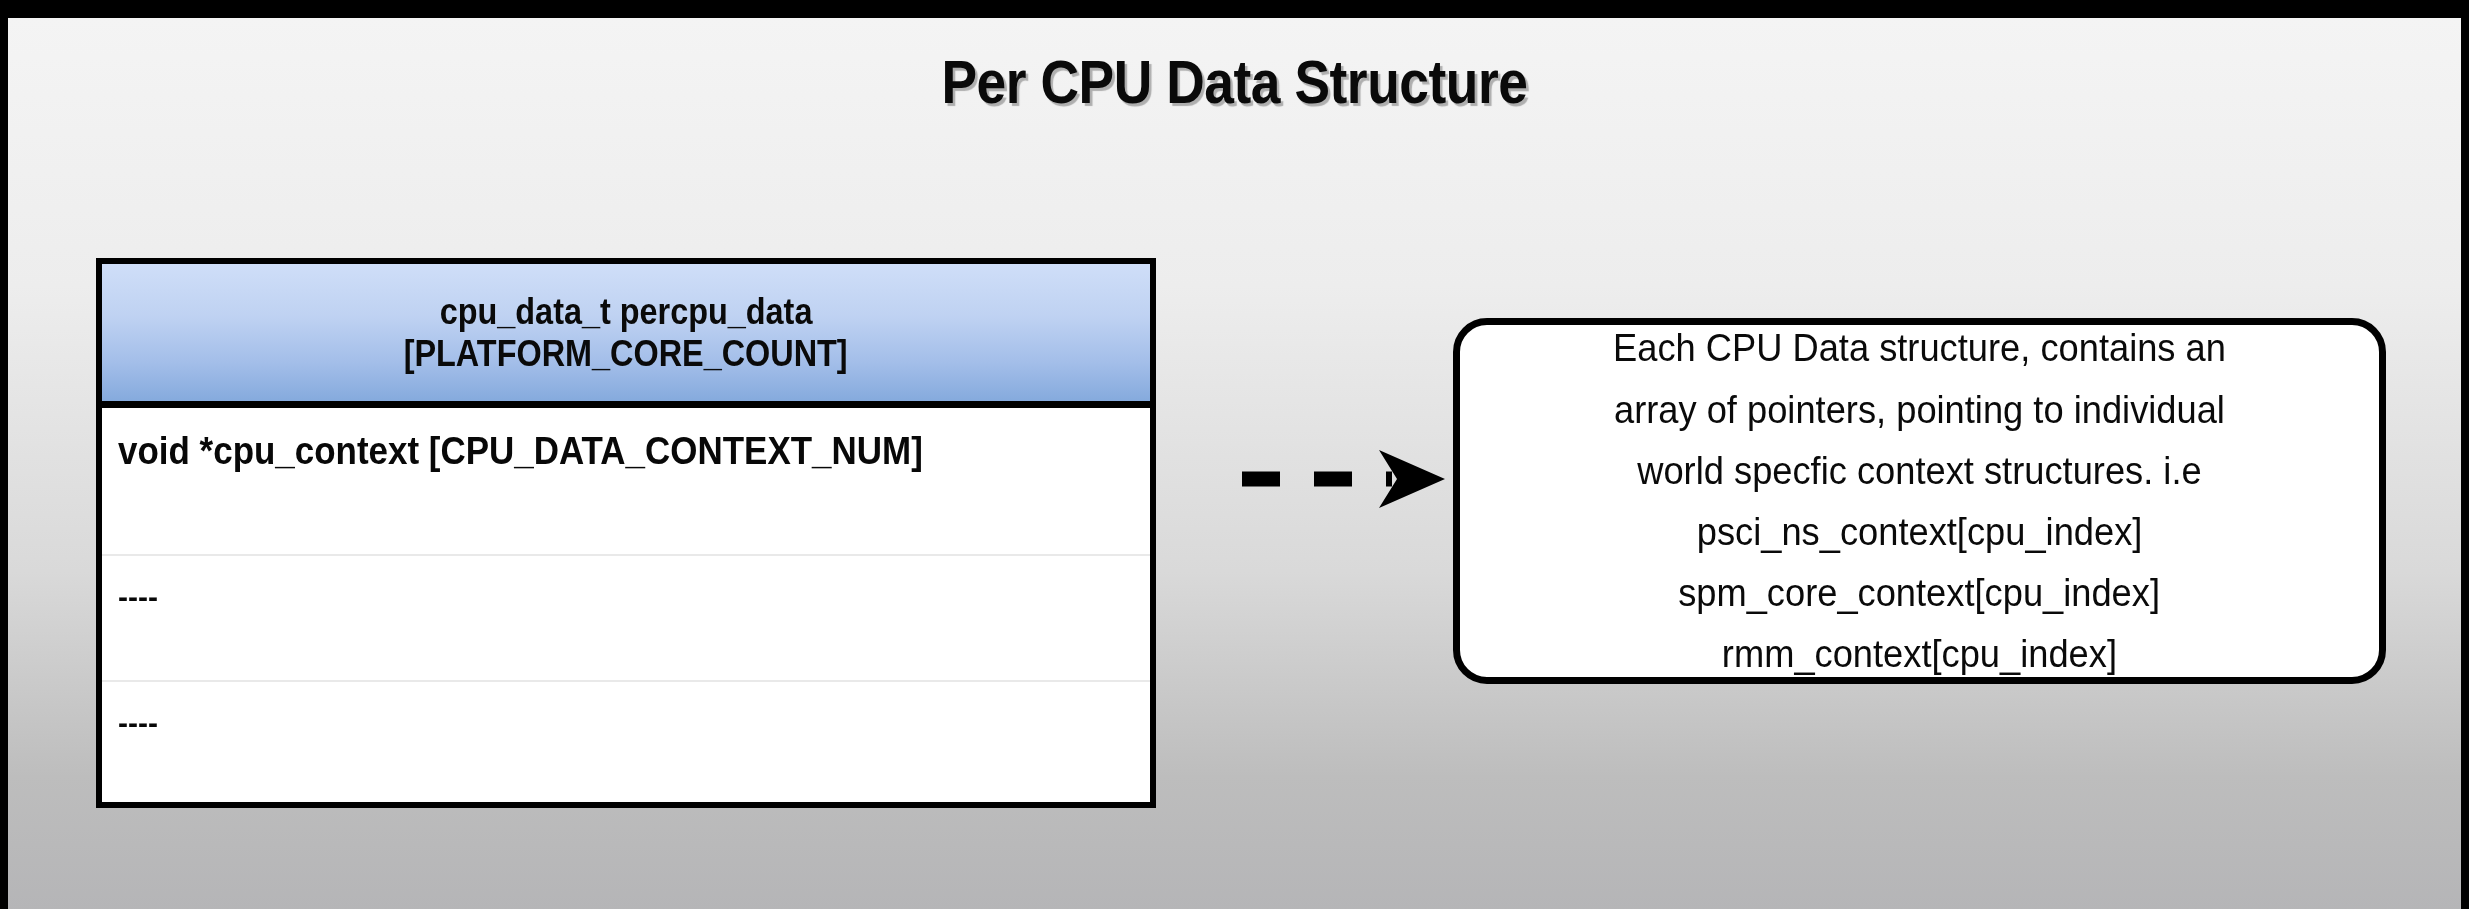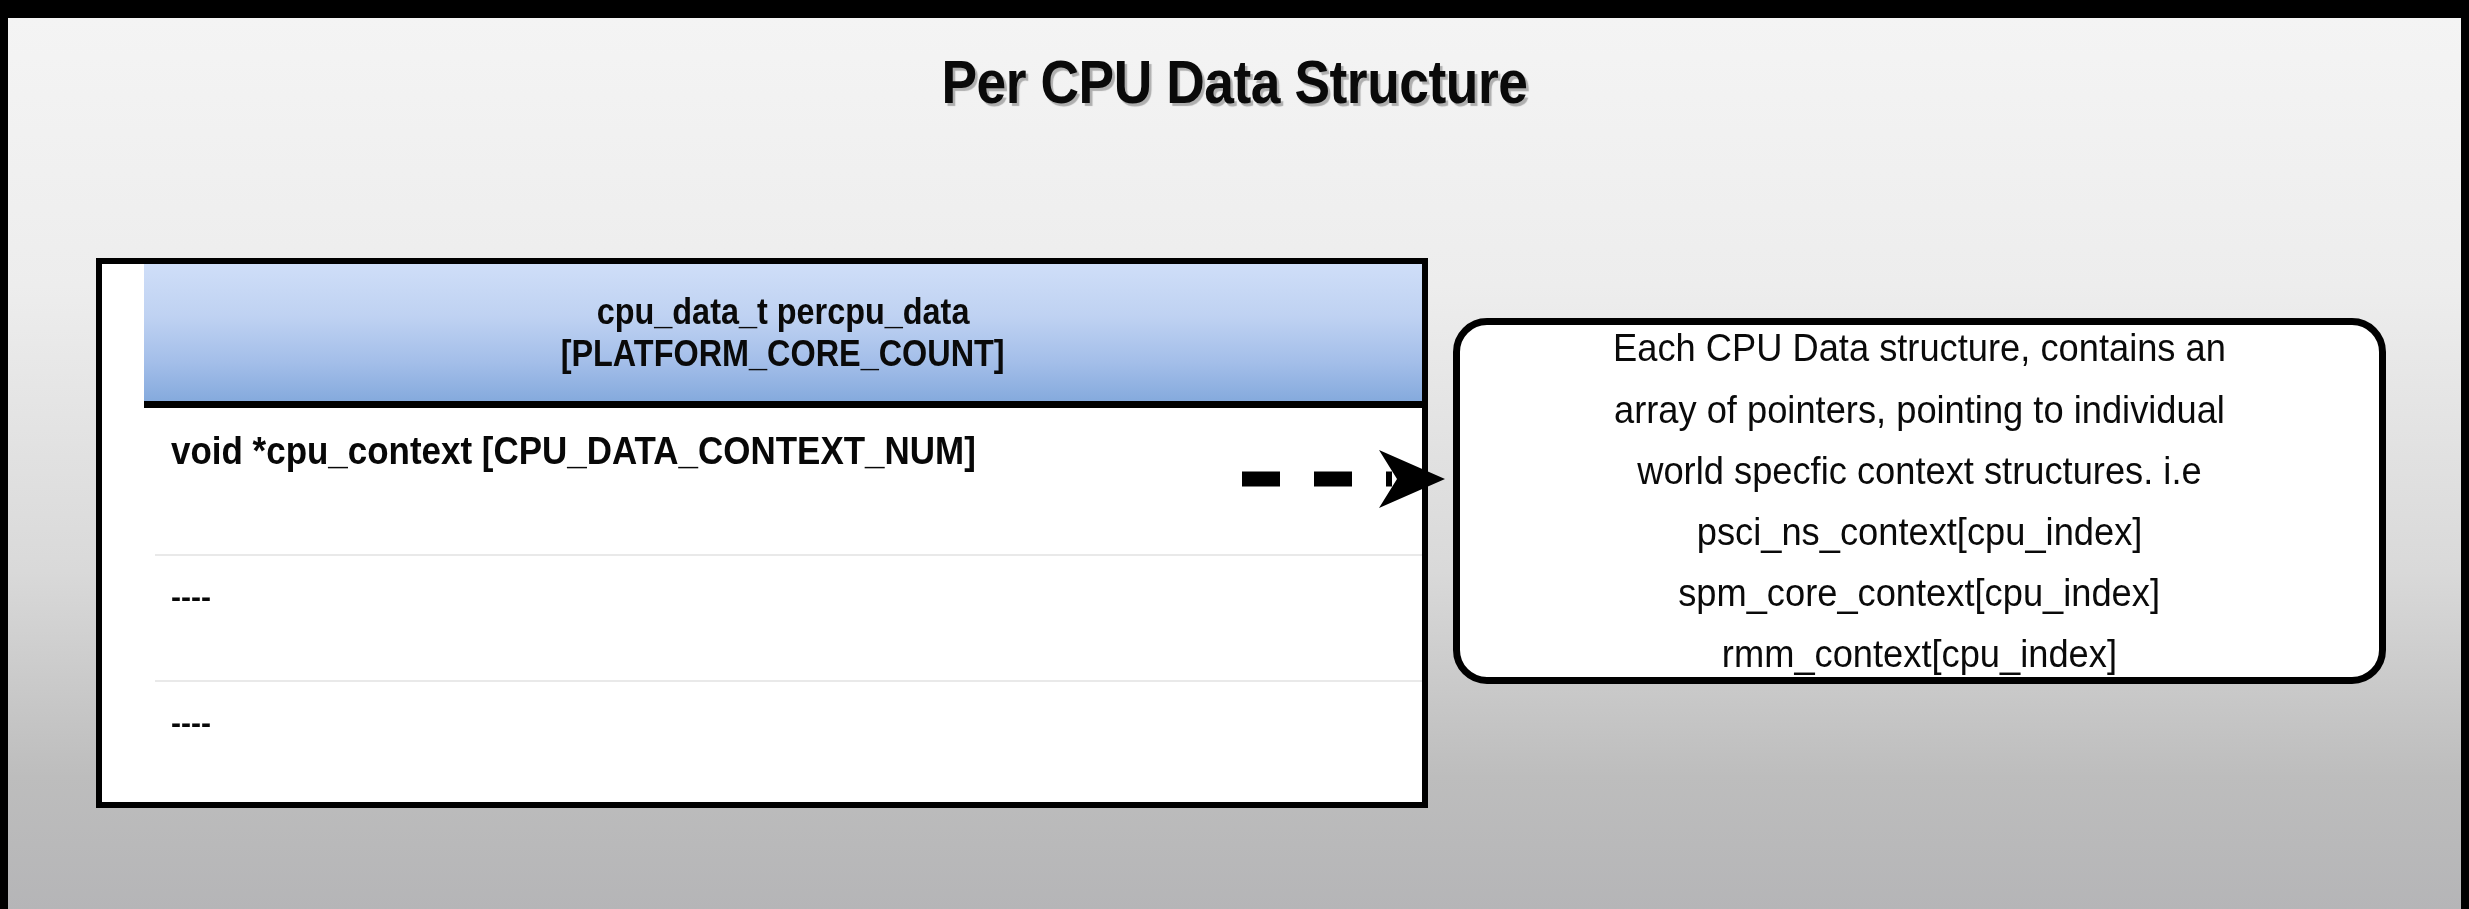--- a/index.html
+++ b/index.html
@@ -41,25 +41,24 @@
     transform-origin: center top;
     text-shadow: 3px 3px 1px rgba(0,0,0,0.28);
     white-space: nowrap;
   }
 
   
   #struct-table {
     position: absolute;
     left: 88px;
     top: 240px;
-    width: 1332px;
+    width: 1060px;
     height: 550px;
     border: 6px solid #000000;
     background: #ffffff;
-    padding-left: 42px;
   }
 
   #struct-header {
     position: relative;
     height: 144px;
     background: linear-gradient(to bottom, #cfdef8 0%, #bfd2f2 38%, #a3bee9 72%, #85aadd 100%);
     border-bottom: 7px solid #000000;
     display: flex;
     flex-direction: column;
     align-items: center;
@@ -73,21 +72,20 @@
     color: #0a0a0a;
     line-height: 1.16;
     white-space: nowrap;
     transform: scaleX(0.9);
   }
 
   .struct-row {
     position: relative;
     padding-left: 16px;
     overflow: hidden;
-    margin-left: 11px;
   }
 
   #struct-row-0 {
     height: 146px;
     padding-top: 22px;
   }
 
   #struct-row-1 {
     height: 126px;
     padding-top: 24px;

